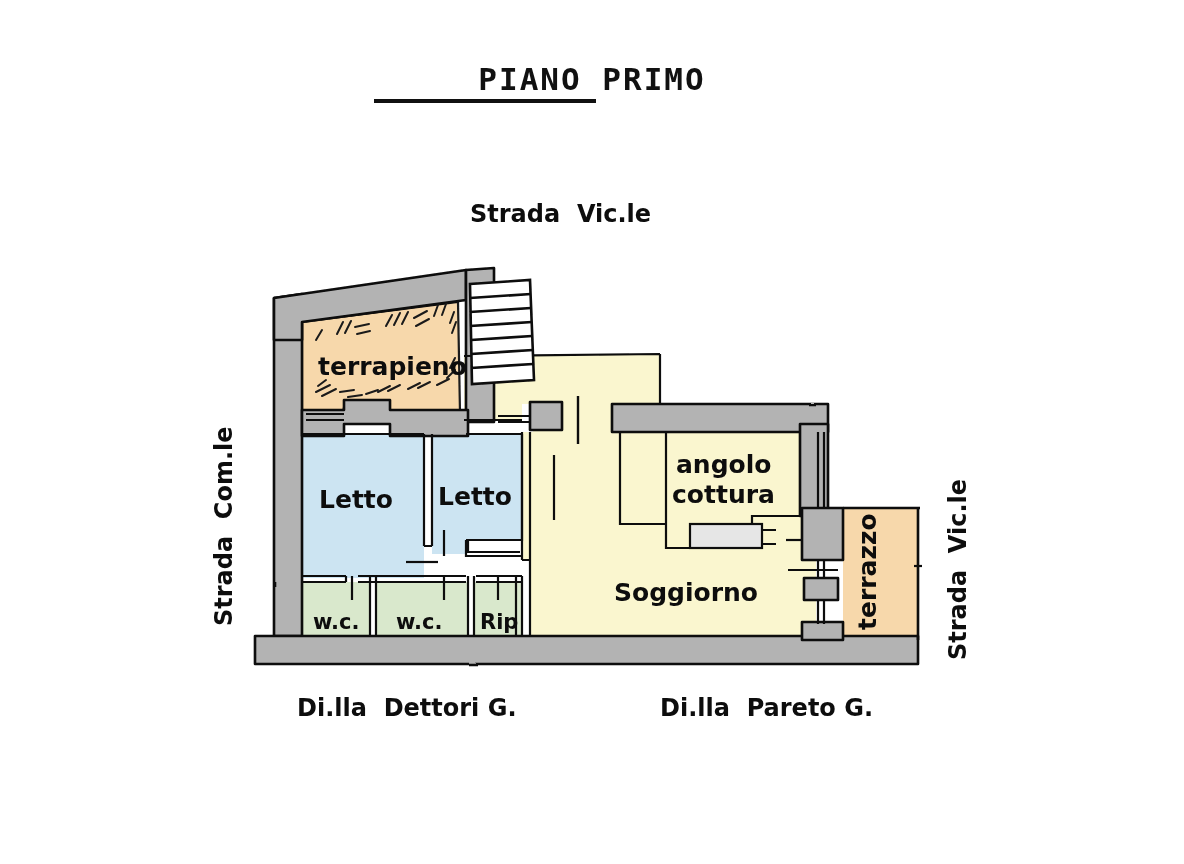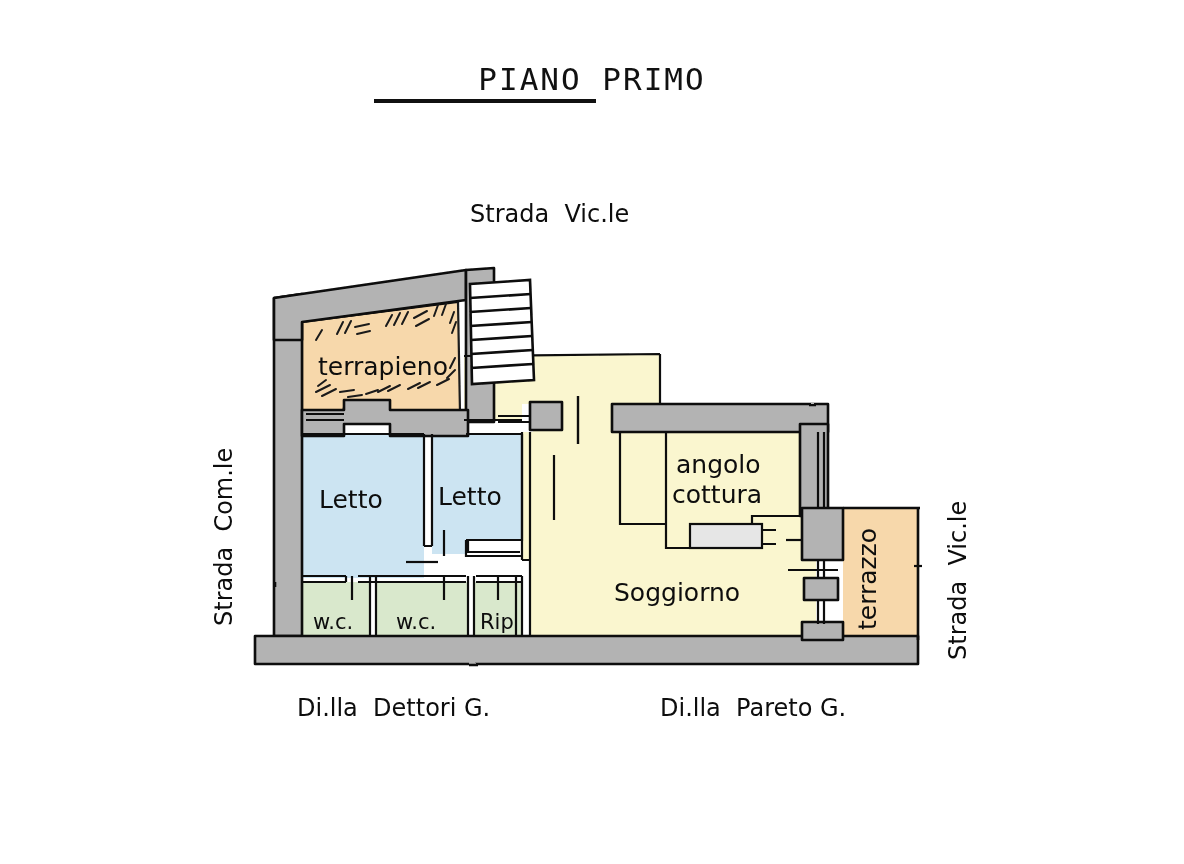--- a/index.html
+++ b/index.html
@@ -13,20 +13,21 @@
     overflow: hidden;
     font-family: "DejaVu Sans", sans-serif;
     position: relative;
   }
   #plan-root {
     position: absolute;
     left: 0; top: 0;
     width: 1184px;
     height: 864px;
     background: #ffffff;
+    font-weight: bold;
   }
   svg.plan {
     display: block;
     width: 1184px;
     height: 864px;
   }
   text { white-space: pre; }
   .title-text {
     font-family: "DejaVu Sans Mono", monospace;
     font-size: 31px;

